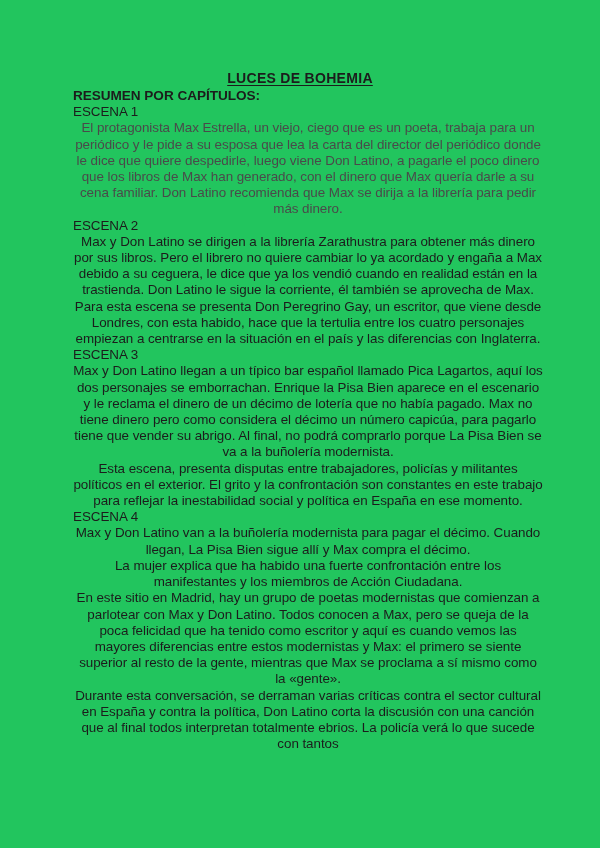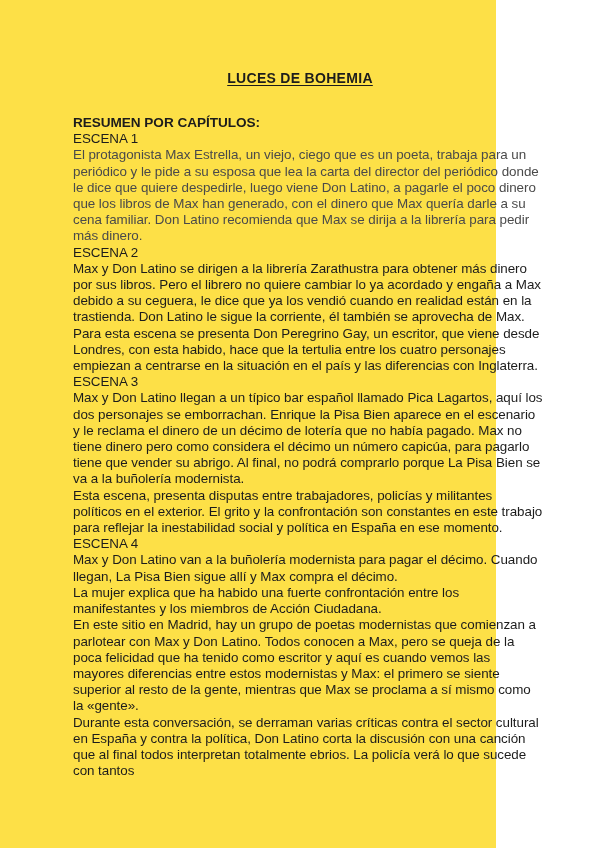--- a/index.html
+++ b/index.html
@@ -11,58 +11,59 @@
       width: 600px;
       height: 848px;
       position: relative;
       overflow: hidden;
       font-family: "Liberation Sans", sans-serif;
       color: #1c1c1c;
     }
     .page {
       position: absolute;
       left: 0; top: 0;
-      width: 496px;
+      width: 600px;
       height: 848px;
-      background: #fde047;
+      background: #22c55e;
     }
     .doc-title {
       position: absolute;
       left: 0;
       width: 600px;
       top: 70px;
       text-align: center;
       font-size: 14px;
       font-weight: bold;
       letter-spacing: 0.3px;
       margin: 0;
     }
     .doc-title span {
       text-decoration: underline;
       text-underline-offset: 2px;
     }
     .content {
       position: absolute;
       left: 73px;
-      top: 115px;
+      top: 88px;
       width: 470px;
       font-size: 13.4px;
       line-height: 16.2px;
       letter-spacing: -0.05px;
     }
     .section-heading {
       font-weight: bold;
       margin: 0;
       font-size: 13.6px;
     }
     .scene-label {
       margin: 0;
     }
     .para {
       margin: 0;
+      text-align: center;
     }
     .para.light {
       color: #4a4a4a;
     }
   </style>
 </head>
 <body>
 
 <div class="page">
   <h1 class="doc-title"><span>LUCES DE BOHEMIA</span></h1>

